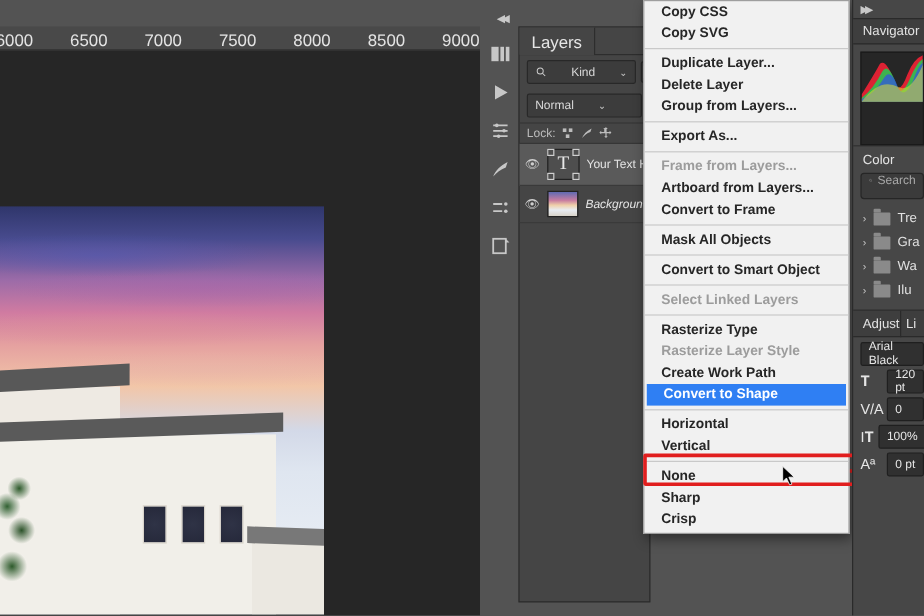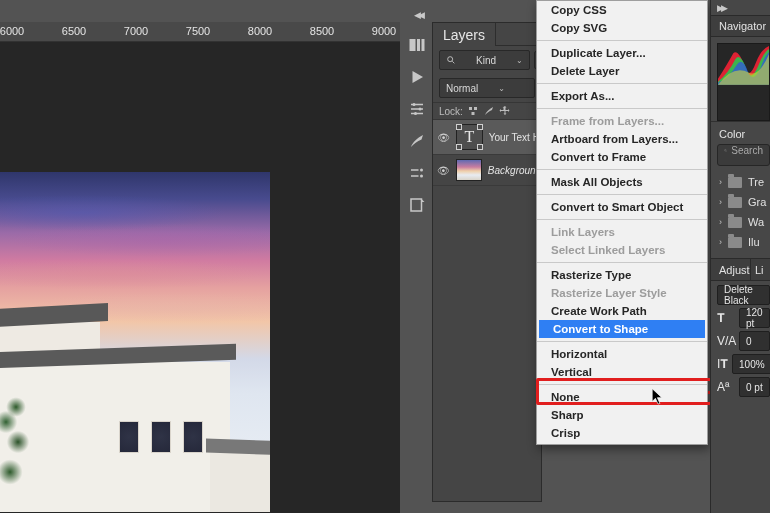--- a/index.html
+++ b/index.html
@@ -17,21 +17,21 @@
   
   .ruler {
     position: absolute;
     left: 0; top: 22px;
     width: 400px; height: 20px;
     background: #494949;
     border-bottom: 1px solid #323232;
     display: flex;
     align-items: center;
     color: #e4e4e4;
-    font-size: 11px;
+    font-size: 14px;
   }
   .ruler .tick {
     position: absolute;
     top: 3px;
     transform: translateX(-50%);
     white-space: nowrap;
   }
 
   
   .canvas-area {
@@ -393,32 +393,32 @@
 
 <div class="red-guide-v"></div>
 <div class="red-guide-h"></div>
 
 <div class="context-menu">
   <div class="mi">Copy CSS</div>
   <div class="mi">Copy SVG</div>
   <div class="sep"></div>
   <div class="mi">Duplicate Layer...</div>
   <div class="mi">Delete Layer</div>
+  <div class="mi">Group from Layers...</div>
   <div class="sep"></div>
   <div class="mi">Export As...</div>
   <div class="sep"></div>
   <div class="mi disabled">Frame from Layers...</div>
   <div class="mi">Artboard from Layers...</div>
   <div class="mi">Convert to Frame</div>
   <div class="sep"></div>
   <div class="mi">Mask All Objects</div>
   <div class="sep"></div>
   <div class="mi">Convert to Smart Object</div>
   <div class="sep"></div>
-  <div class="mi disabled">Link Layers</div>
   <div class="mi disabled">Select Linked Layers</div>
   <div class="sep"></div>
   <div class="mi">Rasterize Type</div>
   <div class="mi disabled">Rasterize Layer Style</div>
   <div class="mi">Create Work Path</div>
   <div class="mi hl">Convert to Shape</div>
   <div class="sep"></div>
   <div class="mi">Horizontal</div>
   <div class="mi">Vertical</div>
   <div class="sep"></div>
@@ -473,21 +473,21 @@
         <span>Ilu</span>
       </div>
   </div>
 
   <div style="display:flex;border-top:1px solid #2a2a2a;">
     <div class="right-tab" style="flex:1;border-top:none">Adjust</div>
     <div class="right-tab" style="flex:0 0 20px;border-top:none;border-left:1px solid #2a2a2a;padding-left:4px">Li</div>
   </div>
 
   <div class="txt-select">
-    <span>Delete Black</span>
+    <span>Arial Black</span>
   </div>
   <div class="typerow">
     <span class="ico">𝐓</span>
     <div class="txt-select" style="margin:0;flex:1">
         <span>120 pt</span>
       </div>
   </div>
   <div class="typerow">
     <span class="ico">V/A</span>
     <div class="txt-select" style="margin:0;flex:1">

